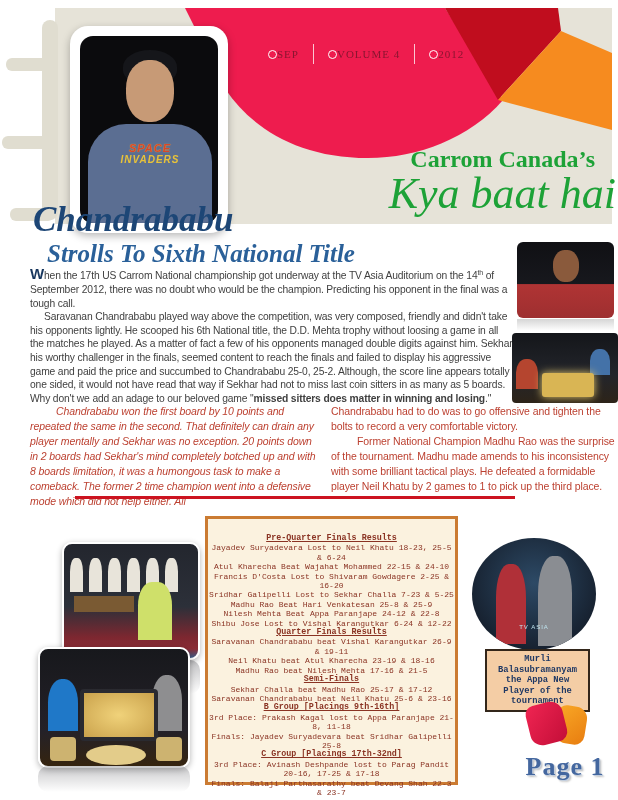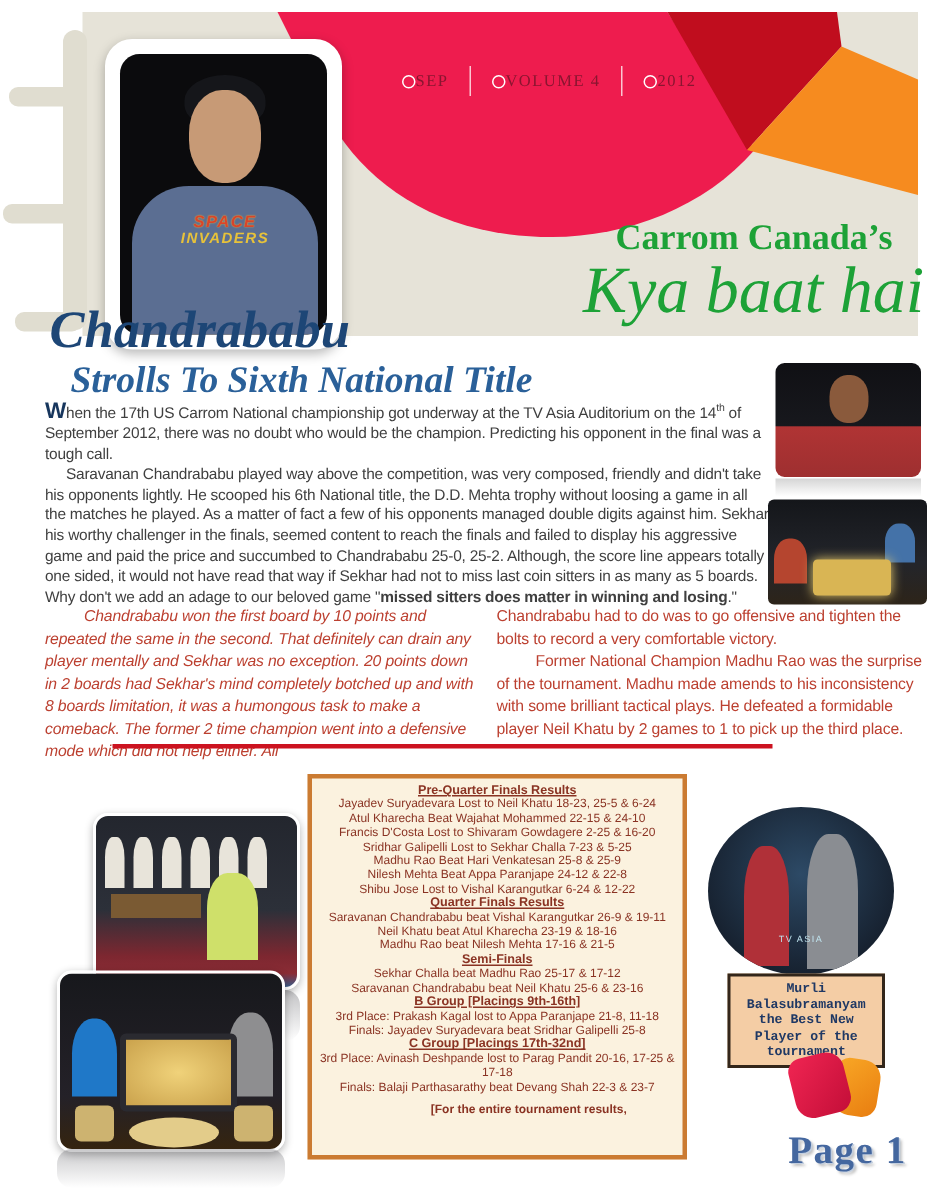--- a/index.html
+++ b/index.html
@@ -75,21 +75,21 @@
   .p5-board{position:absolute;left:40px;top:40px;width:70px;height:44px;background:radial-gradient(#f0d27a,#caa24c);border:4px solid #2a2a30;border-radius:4px;}
   .p5-p1{position:absolute;left:8px;top:30px;width:30px;height:52px;background:#1f78c8;border-radius:45% 45% 0 0;}
   .p5-p2{position:absolute;left:112px;top:26px;width:30px;height:56px;background:#8e8e90;border-radius:45% 45% 0 0;}
   .p5-chair{position:absolute;left:10px;top:88px;width:26px;height:24px;background:#cdb370;border-radius:4px;}
   .p5-chair2{position:absolute;left:116px;top:88px;width:26px;height:24px;background:#cdb370;border-radius:4px;}
   .p5-oval{position:absolute;left:46px;top:96px;width:60px;height:20px;background:#e3cc8a;border-radius:50%;}
   .refl5{left:38px;top:766px;width:152px;height:26px;background:linear-gradient(rgba(120,120,125,.4),rgba(255,255,255,0));border-radius:10px;}
 
   
   .rbox{left:205px;top:516px;width:247px;height:248px;background:#fbf2df;border:3px solid #cb7b32;
-        padding:3px 0 0 0;text-align:center;color:#8a3323;font-family:Liberation Sans, sans-serif;
+        padding:15px 0 0 0;text-align:center;color:#8a3323;font-family:Liberation Mono, monospace;
         font-size:8px;line-height:9.4px;}
   .rb-h{font-weight:bold;text-decoration:underline;font-size:8.4px;}
   .rb-f{font-weight:bold;margin-top:6px;margin-left:42px;}
   .rb-f2{font-weight:bold;}
 
   
   .oval{left:472px;top:538px;width:124px;height:112px;border-radius:50%;overflow:hidden;
         background:radial-gradient(circle at 50% 40%,#2d4a66 0%,#16202e 75%,#0c1118 100%);}
   .ov-p1{position:absolute;left:24px;top:26px;width:30px;height:80px;background:#b03038;border-radius:42% 42% 0 0;}
   .ov-p2{position:absolute;left:66px;top:18px;width:34px;height:90px;background:#8a8d92;border-radius:42% 42% 0 0;}
@@ -228,21 +228,21 @@
     <div class="rb-f">[For the entire tournament results,</div>
   </div>
 
   <div class="abs oval">
     <div class="ov-p1"></div>
     <div class="ov-p2"></div>
     <div class="ov-tv">TV ASIA</div>
   </div>
   <div class="abs capbox">
     <div>Murli Balasubramanyam</div>
-    <div>the Best New Player of the</div>
+    <div>the Appa New Player of the</div>
     <div>tournament</div>
   </div>
 
   <div class="abs logo-orange"></div>
   <div class="abs logo-red"></div>
   <div class="abs pageno">Page 1</div>
 
 </div>
 
 </body></html>

